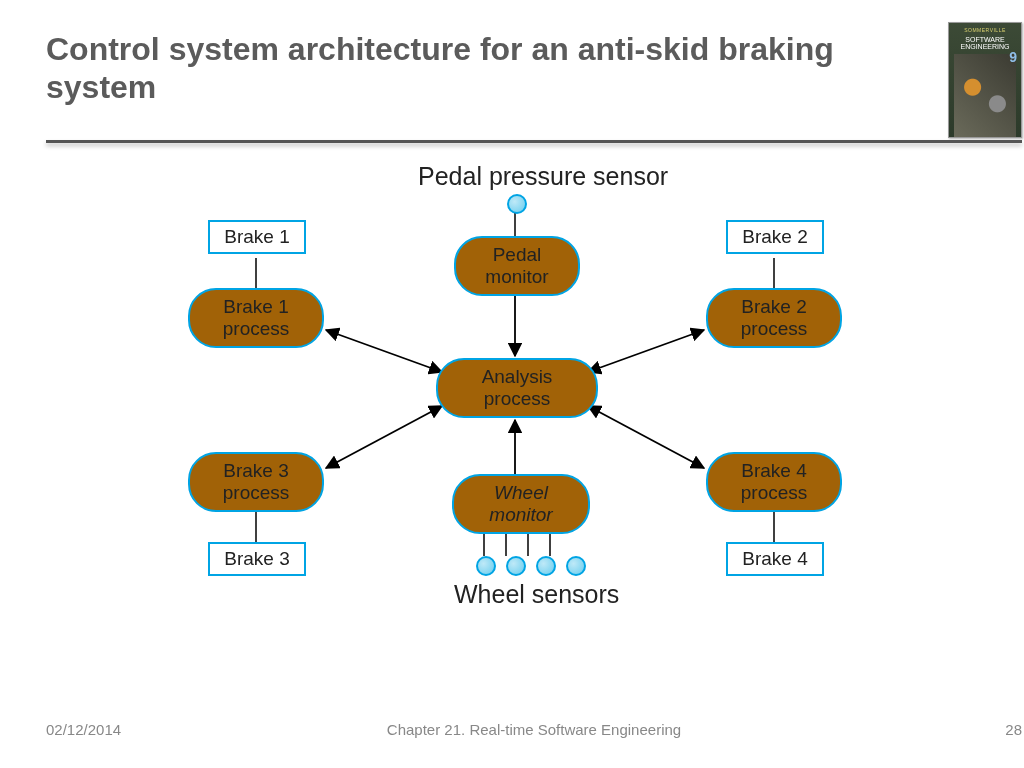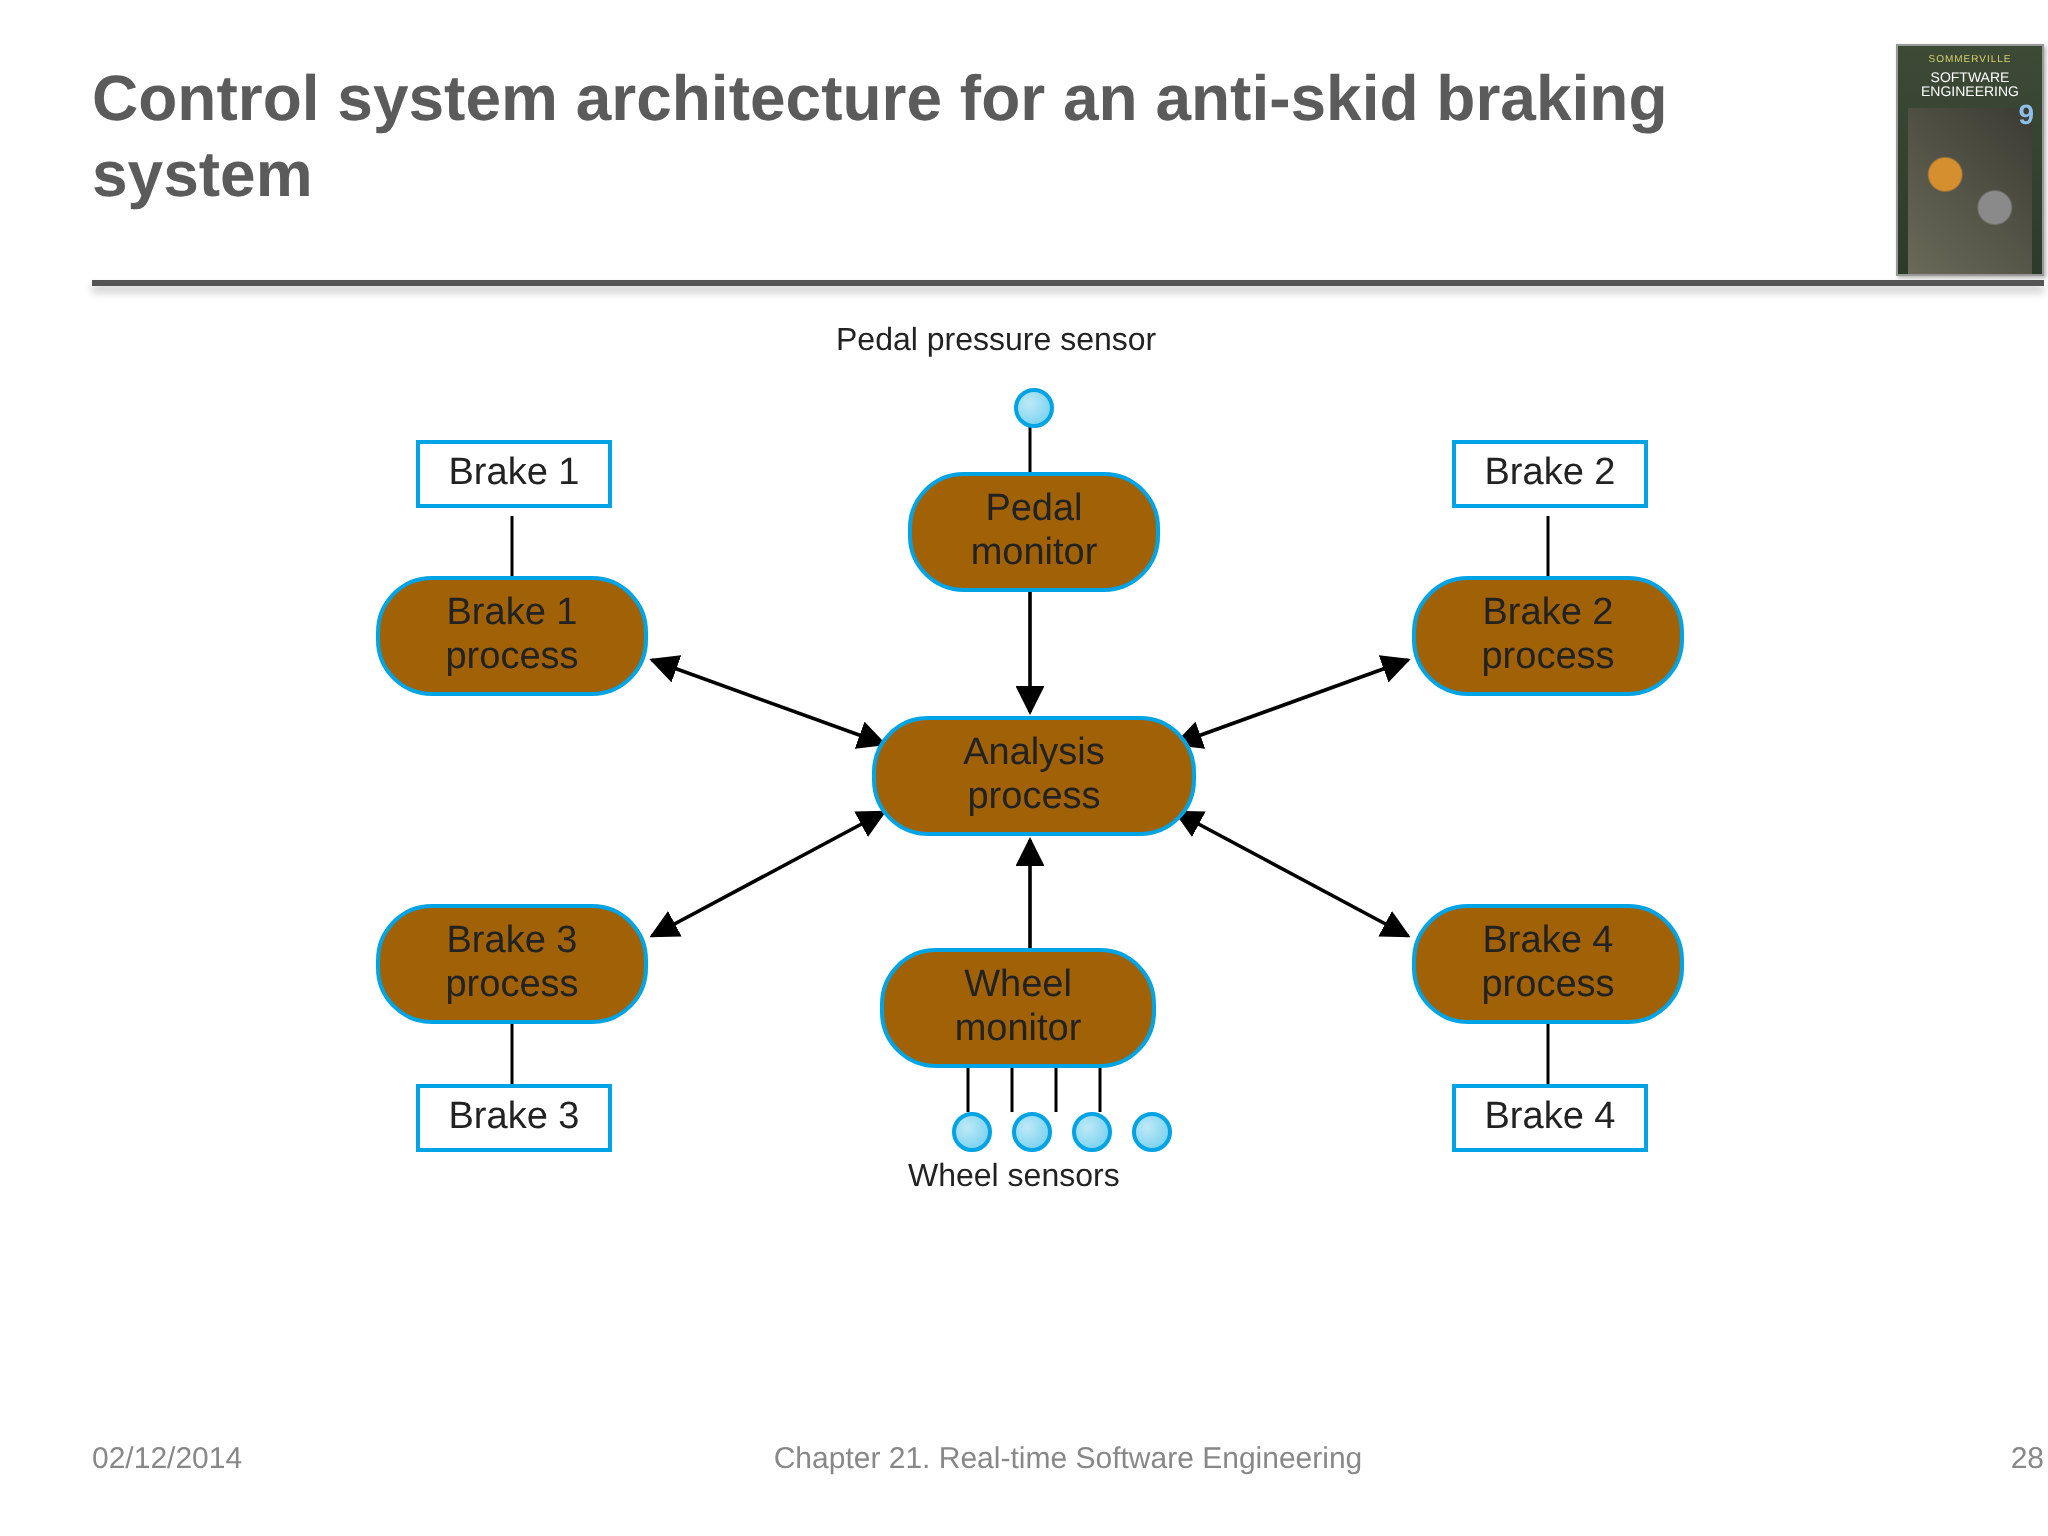--- a/index.html
+++ b/index.html
@@ -57,21 +57,21 @@
   }
   .book-num { position:absolute; right:4px; top:26px; font-size:14px; font-weight:700; color:#8fbfe8; }
 
   .diagram {
     position: absolute;
     left: 60px; top: 158px;
     width: 900px; height: 520px;
   }
   .label {
     position: absolute;
-    font-size: 16px;
+    font-size: 25px;
     text-align: right;
     white-space: nowrap;
   }
   .rect {
     position: absolute;
     border: 2px solid #00a4e4;
     background: #fff;
     font-size: 19px;
     display: flex;
     align-items: center;
@@ -168,21 +168,21 @@
     <div class="rect" style="left:148px; top:384px; width:70px;">Brake 3</div>
     <div class="rect" style="left:666px; top:384px; width:70px;">Brake 4</div>
 
     <div class="rrect" style="left:128px; top:130px; width:100px;">Brake 1<br>process</div>
     <div class="rrect" style="left:646px; top:130px; width:100px;">Brake 2<br>process</div>
     <div class="rrect" style="left:128px; top:294px; width:100px;">Brake 3<br>process</div>
     <div class="rrect" style="left:646px; top:294px; width:100px;">Brake 4<br>process</div>
 
     <div class="rrect" style="left:394px; top:78px; width:90px;">Pedal<br>monitor</div>
     <div class="rrect" style="left:376px; top:200px; width:126px;">Analysis<br>process</div>
-    <div class="rrect" style="left:380px; top:316px; width:102px;">Wheel<br>monitor</div>
+    <div class="rrect" style="left:392px; top:316px; width:102px;font-style:italic;">Wheel<br>monitor</div>
 
     <div class="dots-row" style="left:416px; top:398px;">
       <span class="dot"></span>
         <span class="dot"></span>
         <span class="dot"></span>
         <span class="dot"></span>
     </div>
     <div class="label" style="left:394px; top:422px;">Wheel sensors</div>
 
   </div>

